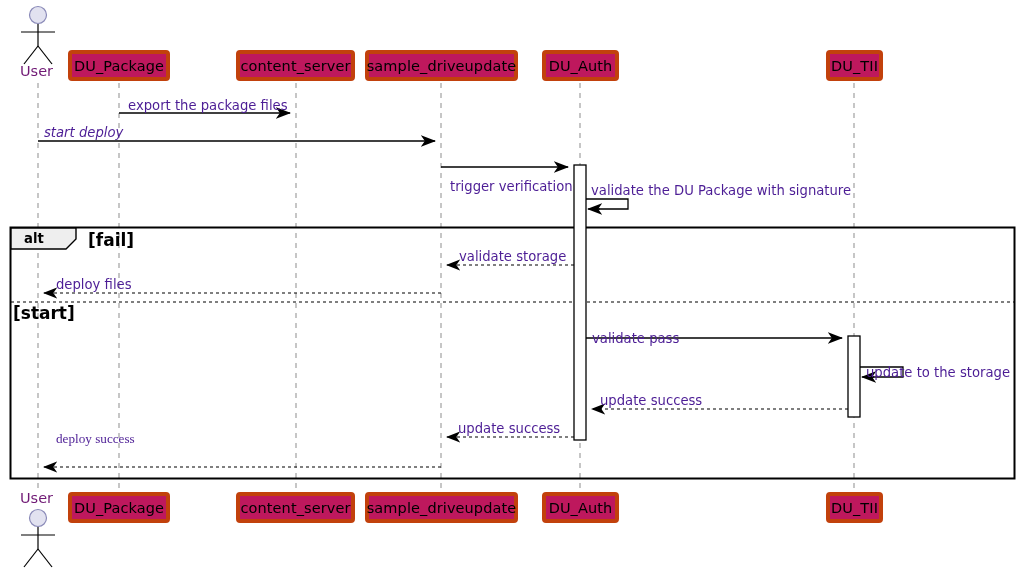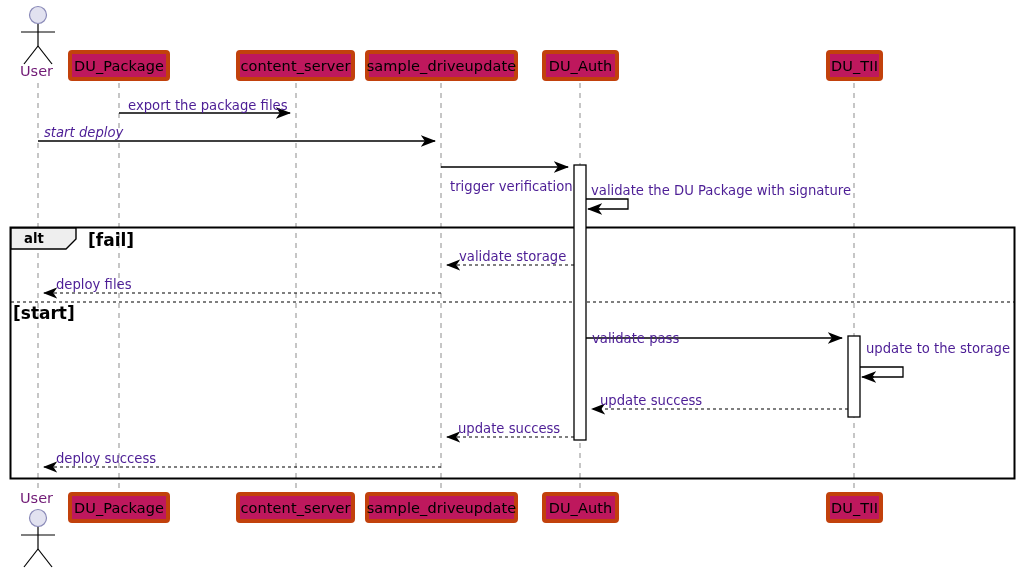--- a/index.html
+++ b/index.html
@@ -170,18 +170,18 @@
   <div class="guardlabel" style="left:88px;top:230px;">[fail]</div>
   <div class="guardlabel" style="left:13px;top:303px;">[start]</div>
 
   <div class="msglabel" style="left:128px;top:99px;">export the package files</div>
   <div class="msglabel" style="left:44px;top:126px;font-style:italic;">start deploy</div>
   <div class="msglabel" style="left:450px;top:155px;margin-top:25px;">trigger verification</div>
   <div class="msglabel" style="left:591px;top:184px;">validate the DU Package with signature</div>
   <div class="msglabel" style="left:459px;top:250px;">validate storage</div>
   <div class="msglabel" style="left:56px;top:278px;">deploy files</div>
   <div class="msglabel" style="left:592px;top:323px;margin-top:9px;">validate pass</div>
-  <div class="msglabel" style="left:866px;top:342px;">update to the storage</div>
+  <div class="msglabel" style="left:866px;top:366px;">update to the storage</div>
   <div class="msglabel" style="left:600px;top:394px;">update success</div>
   <div class="msglabel" style="left:458px;top:422px;">update success</div>
-  <div class="msglabel" style="left:56px;top:452px;">deploy success</div>
+  <div class="msglabel" style="left:56px;top:432px;font-family:Liberation Serif, serif;">deploy success</div>
 
 </div>
 
 </body></html>

